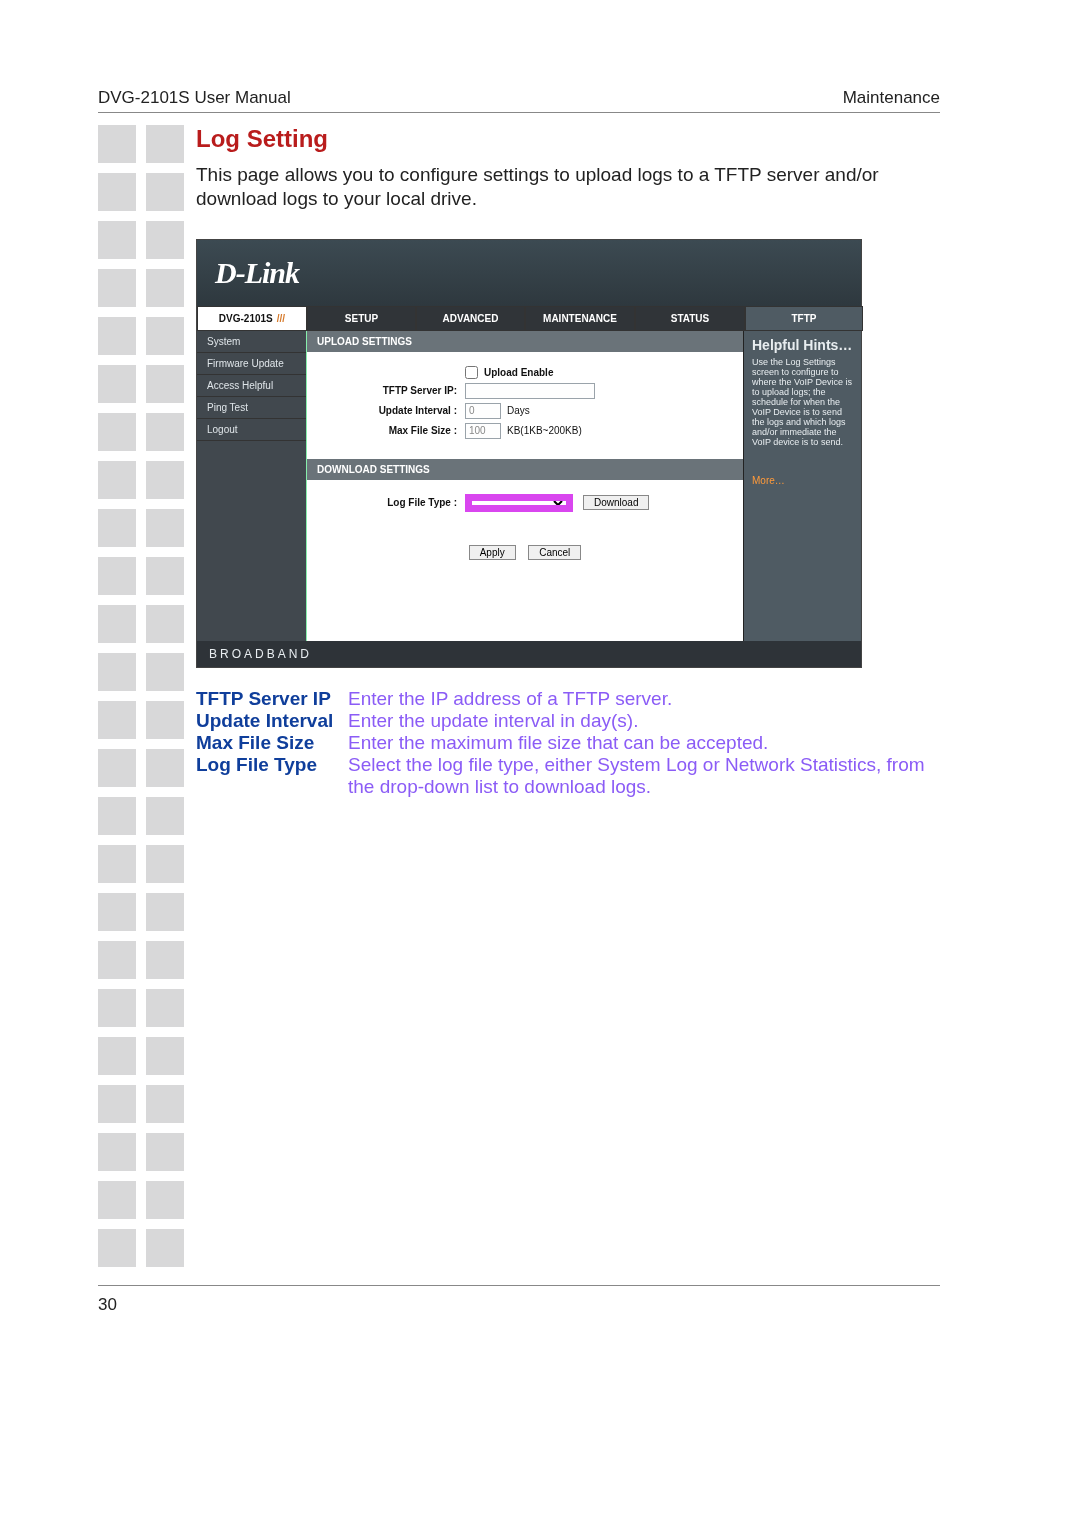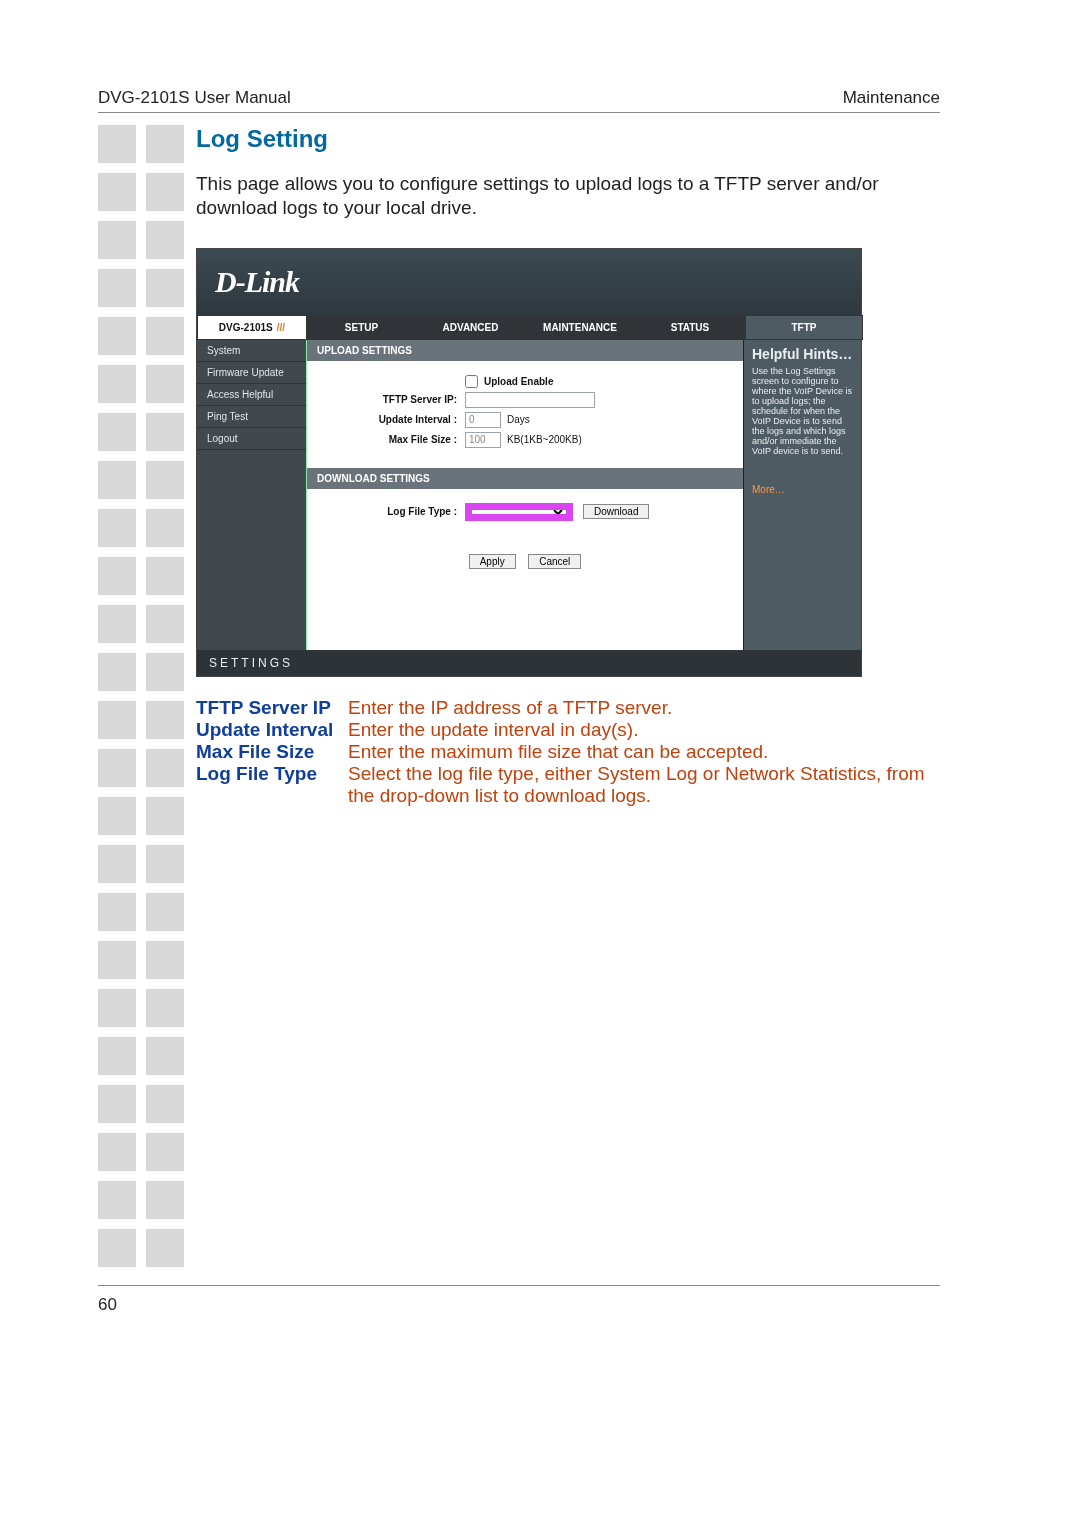--- a/index.html
+++ b/index.html
@@ -47,21 +47,21 @@
     left:98px; top:1295px;
     font-size:17px; color:#222;
   }
   
   .body-col {
     position:absolute;
     left:196px;
     top:125px;
     width:744px;
   }
-  .heading { font-size:24px; font-weight:bold; color:#0369a1; margin-bottom:19px; }
+  .heading { font-size:24px; font-weight:bold; color:#b91c1c; margin-bottom:10px; }
   .intro { font-size:19px; color:#222; line-height:1.25; }
   
   .router {
     margin-top:28px;
     width:666px;
     border:1px solid #444;
     background:#000;
   }
   .router-banner {
     height:66px;
@@ -145,21 +145,21 @@
   .right-help .more { color:#ff9a3a; font-size:10px; margin-top:28px; display:block;}
   .router-footer {
     background:#2e3338; color:#e8edf0; font-size:12px;
     letter-spacing:3px; text-align:left;
     padding:6px 12px;
   }
   
   .field-table { margin-top:20px; font-size:19px; }
   .field-table .row { display:flex; }
   .field-table .term { width:152px; color:#0f3e9b; font-weight:bold; }
-  .field-table .desc { flex:1; color:#c2410c; }
+  .field-table .desc { flex:1; color:#8b5cf6; }
 </style>
 </head>
 <body>
 
 <div class="left-decor">
   <div class="sq-row">
       <div class="sq"></div>
       <div class="sq"></div>
     </div>
   <div class="sq-row">
@@ -332,21 +332,21 @@
         </div>
       </div>
 
       <div class="right-help">
         <div class="hh">Helpful Hints…</div>
         <div>Use the Log Settings screen to configure to where the VoIP Device is to upload logs; the schedule for when the VoIP Device is to send the logs and which logs and/or immediate the VoIP device is to send.</div>
         <a class="more">More…</a>
       </div>
     </div>
 
-    <div class="router-footer">SETTINGS</div>
+    <div class="router-footer">BROADBAND</div>
   </div>
 
   <div class="field-table">
     <div class="row">
       <div class="term">TFTP Server IP</div>
       <div class="desc">Enter the IP address of a TFTP server.</div>
     </div>
     <div class="row">
       <div class="term">Update Interval</div>
       <div class="desc">Enter the update interval in day(s).</div>
@@ -356,13 +356,13 @@
       <div class="desc">Enter the maximum file size that can be accepted.</div>
     </div>
     <div class="row">
       <div class="term">Log File Type</div>
       <div class="desc">Select the log file type, either System Log or Network Statistics, from the drop-down list to download logs.</div>
     </div>
   </div>
 </div>
 
 <div class="page-ftr-rule"></div>
-<div class="page-num">60</div>
+<div class="page-num">30</div>
 
 </body></html>

